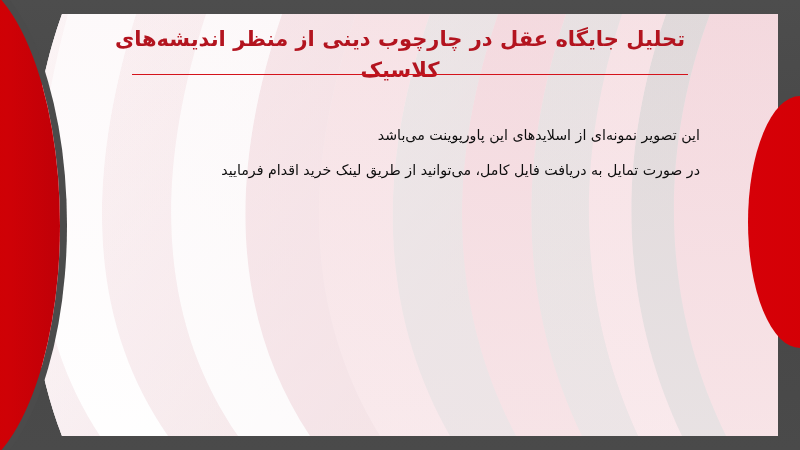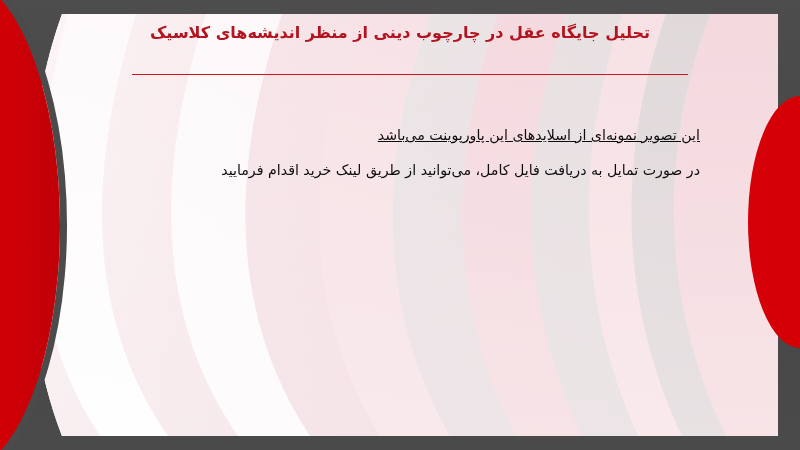--- a/index.html
+++ b/index.html
@@ -71,21 +71,21 @@
   }
 
   
   .title {
     position: absolute;
     top: 10px;
     left: 100px;
     width: 600px;
     text-align: center;
     color: #b3141f;
-    font-size: 16px;
+    font-size: 21px;
     font-weight: bold;
     line-height: 1.45;
     letter-spacing: 0;
     z-index: 6;
     direction: rtl;
   }
 
   .title-rule {
     position: absolute;
     top: 74px;
@@ -103,21 +103,21 @@
     width: 660px;
     text-align: right;
     direction: rtl;
     color: #0d0d0d;
     font-size: 14.2px;
     line-height: 2.45;
     z-index: 6;
   }
   .body-line { display: block; white-space: nowrap; }
 
-  .body-line:nth-child(1) { padding-left: 34px; text-decoration: underline; }
+  .body-line:nth-child(1) { padding-left: 34px; }
   .body-line:nth-child(2) { padding-left: 0px; }
   .body-line:nth-child(3) { padding-left: 0px; }
 </style>
 </head>
 <body>
 
 <div class="slide">
 
   <div class="frame-bg"></div>
 

